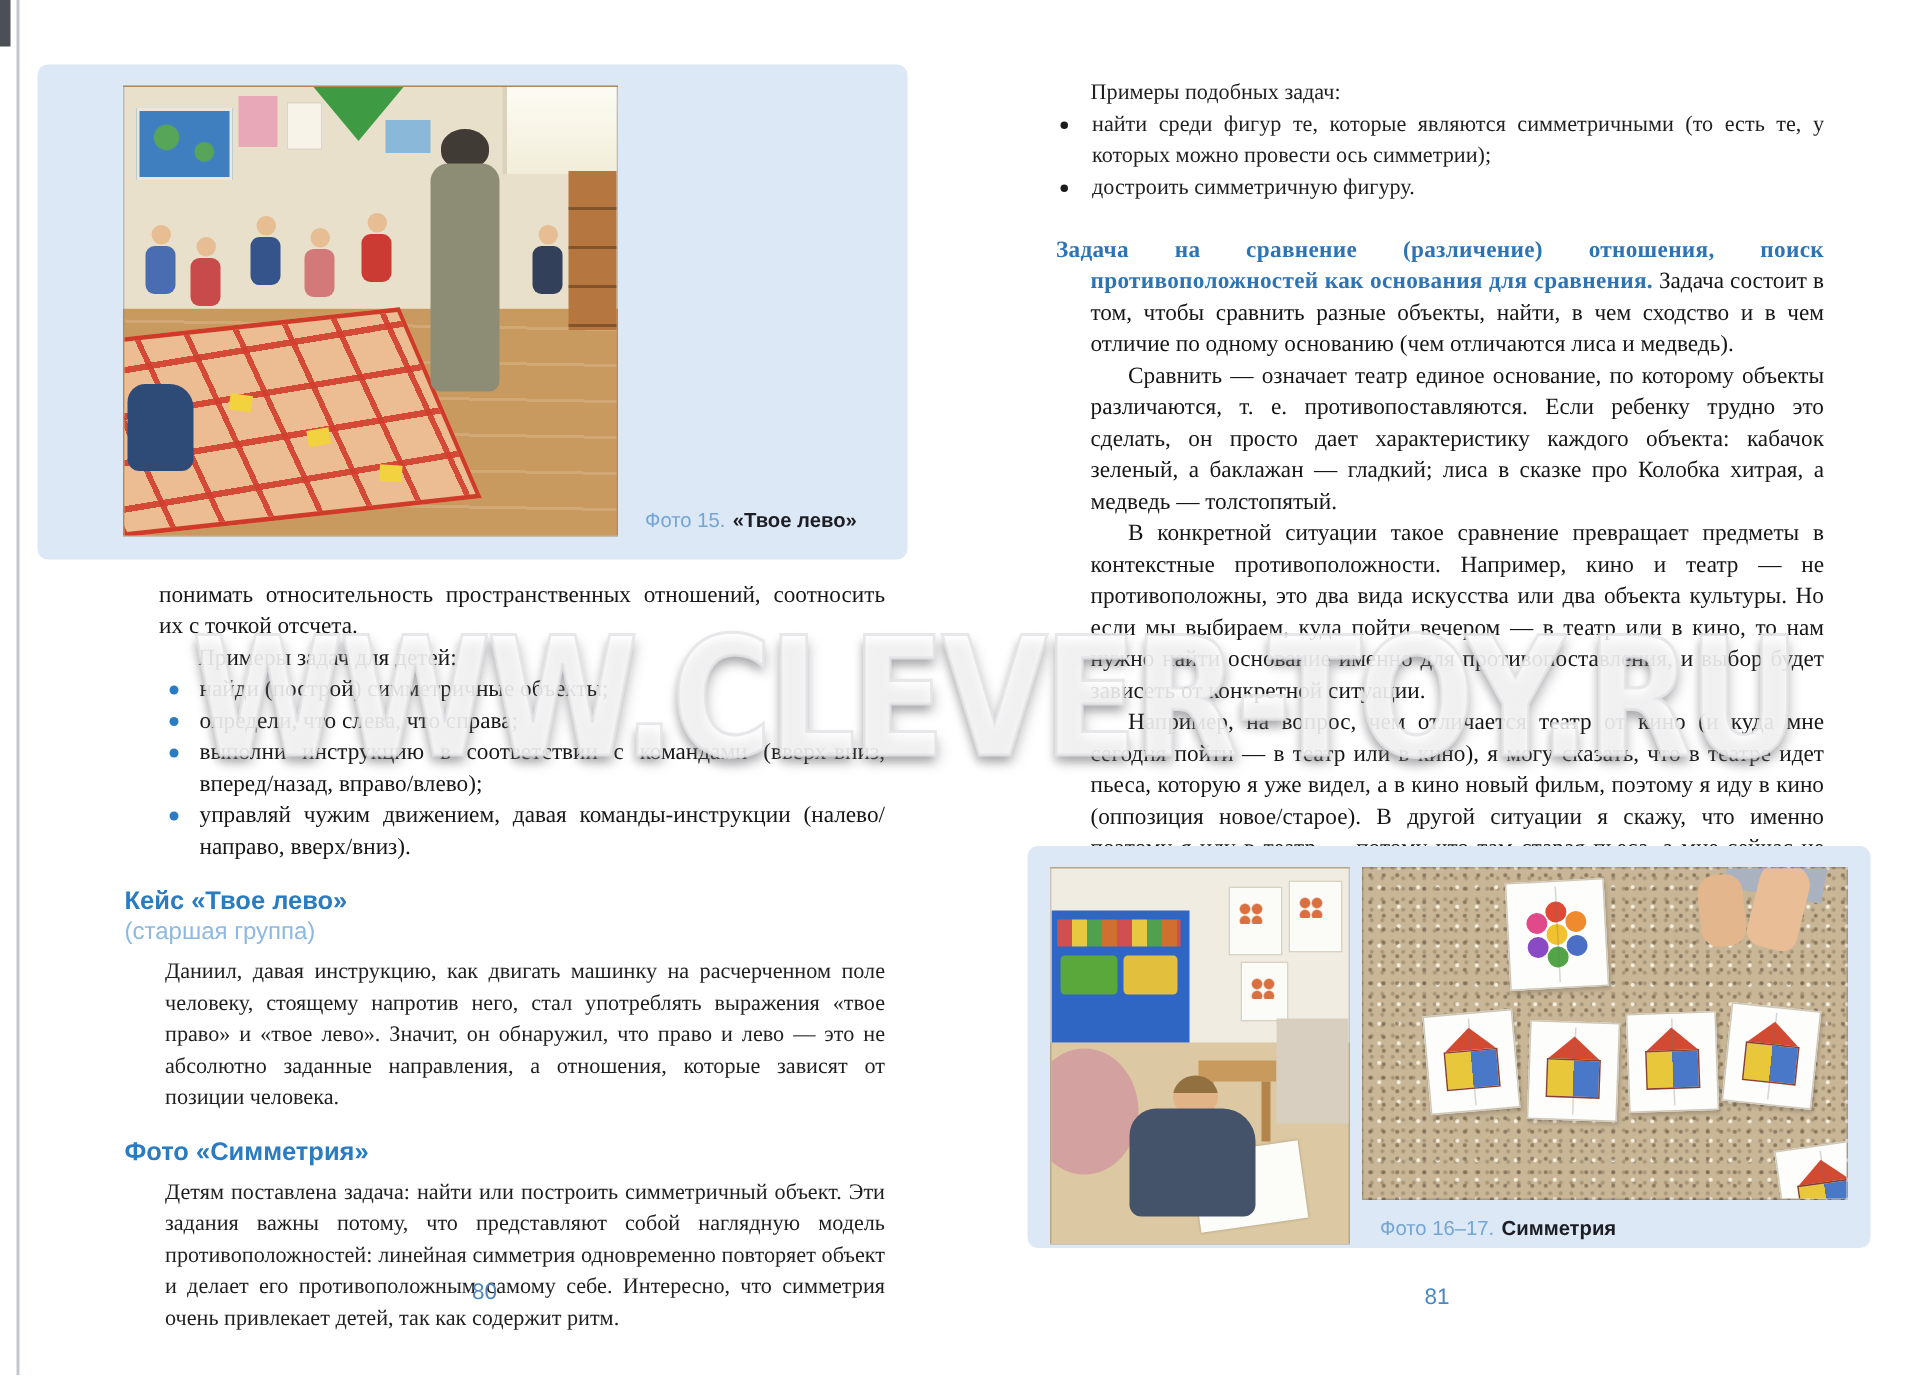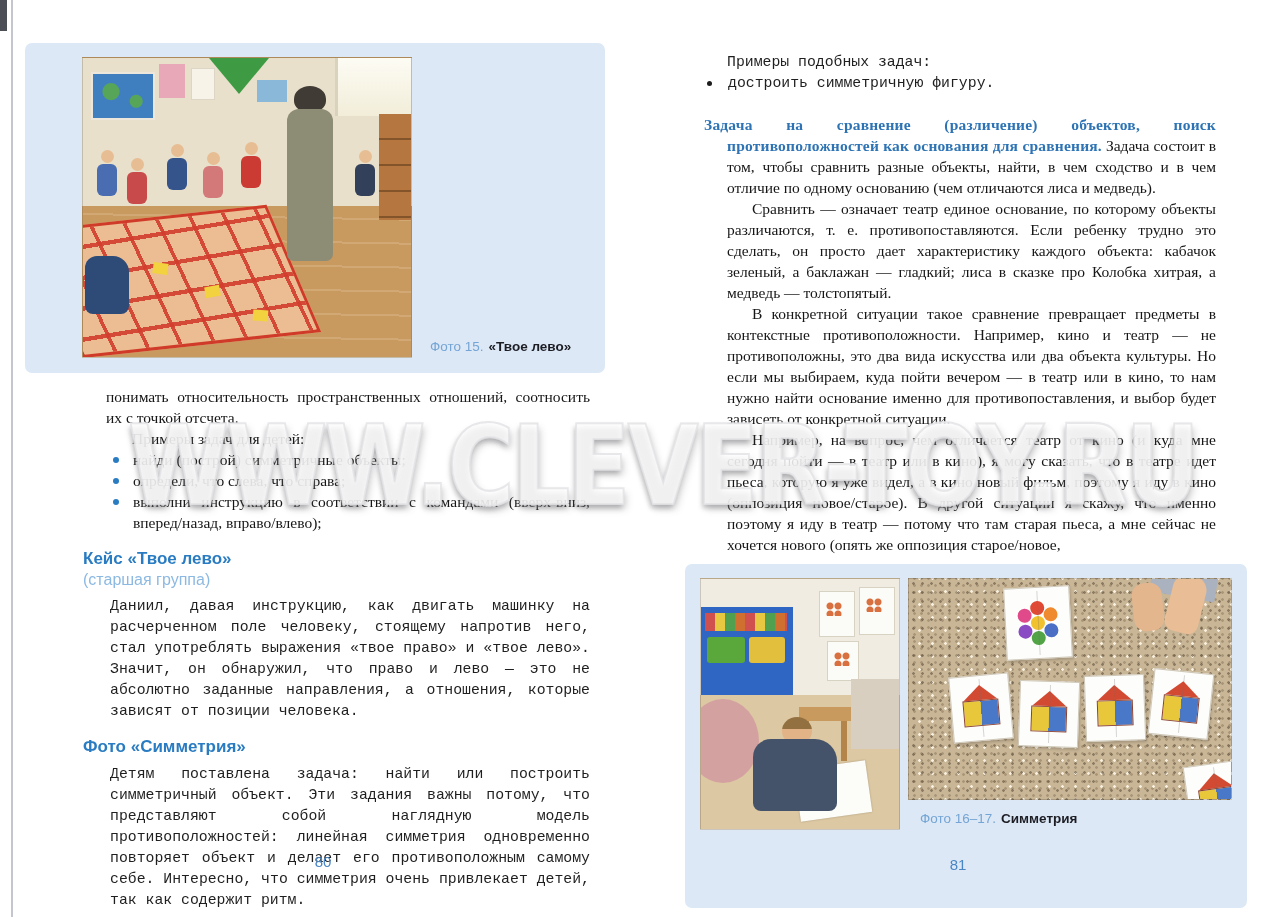--- a/index.html
+++ b/index.html
@@ -6,21 +6,21 @@
   .canvas{position:relative;width:1280px;height:917px;background:#fff;overflow:hidden;
           font-family:"Liberation Serif",serif;color:#161616;}
 
   
   .edge-notch{position:absolute;left:0;top:0;width:7px;height:31px;background:#4c4f55;}
   .edge-line{position:absolute;left:11px;top:0;width:2px;height:917px;background:#c3c7cd;}
 
   
   .photo-box{position:absolute;background:#dce8f6;border-radius:7px;}
   .box-left{left:25px;top:43px;width:580px;height:330px;}
-  .box-right{left:685px;top:564px;width:562px;height:344px;}
+  .box-right{left:685px;top:564px;width:562px;height:268px;}
   .photo{position:absolute;overflow:hidden;border:1px solid rgba(0,0,0,0.16);box-sizing:border-box;}
 
   .caption{position:absolute;font-family:"Liberation Sans",sans-serif;font-size:13.5px;white-space:nowrap;}
   .cap-label{color:#74a5d4;}
   .cap-title{color:#1d1d24;font-weight:bold;margin-left:5px;}
   .cap-15{left:405px;top:296px;}
   .cap-1617{left:235px;top:247px;}
 
   
   .p15{left:57px;top:14px;width:330px;height:301px;background:linear-gradient(#e9e0cc 0 148px,#cfa269 148px 300px);}
@@ -114,21 +114,21 @@
   .h5{left:278px;top:184px;transform:rotate(-8deg);}
   .roof{position:static;display:block;width:0;height:0;margin:9px auto 0;
     border-left:17px solid transparent;border-right:17px solid transparent;border-bottom:15px solid #d34a32;}
   .hbase{position:static;display:block;width:34px;height:24px;margin:0 auto;
     background:linear-gradient(90deg,#e8c83a 0 50%,#4a78c8 50% 100%);border:1px solid #8a4030;}
 
   
   .lp-text{position:absolute;left:83px;top:386px;width:507px;}
   .rp-text{position:absolute;left:704px;top:52px;width:512px;}
   .serif{font-family:"Liberation Serif",serif;font-size:15.5px;line-height:21px;text-align:justify;color:#161616;}
-  .sans{font-family:Liberation Mono, monospace;font-size:14.8px;line-height:21px;color:#1f1f1f;}
+  .sans{font-family:Liberation Serif, serif;font-size:14.8px;line-height:21px;color:#1f1f1f;}
   .indent-col{margin:0 0 0 23px;}
   p{margin:0;}
   .examples{margin-left:23px;text-indent:26px;}
   .examples-r{margin-left:23px;}
   ul.bullets{list-style:none;margin:0;padding:0;}
   ul.blue-bullets{margin-left:23px;}
   ul.bullets li{position:relative;text-align:justify;}
   ul.blue-bullets li{padding-left:27px;}
   ul.blue-bullets li::before{content:"";position:absolute;left:7px;top:8px;width:6px;height:6px;border-radius:50%;background:#2a7cc2;}
   ul.dark-bullets li{padding-left:24px;}
@@ -211,37 +211,39 @@
     </div>
   </section>
 
   <section class="lp-text">
     <p class="serif indent-col">понимать относительность пространственных отношений, соотносить их с точкой отсчета.</p>
     <p class="serif examples">Примеры задач для детей:</p>
     <ul class="bullets blue-bullets serif">
       <li>найди (построй) симметричные объекты;</li>
       <li>определи, что слева, что справа;</li>
       <li>выполни инструкцию в соответствии с командами (вверх-вниз, вперед/назад, вправо/влево);</li>
+      <li>управляй чужим движением, давая команды-инструкции (налево/направо, вверх/вниз).</li>
     </ul>
     <h3 class="case-title">Кейс «Твое лево»</h3>
     <div class="case-sub">(старшая группа)</div>
     <p class="sans case-text">Даниил, давая инструкцию, как двигать машинку на расчерченном поле человеку, стоящему напротив него, стал употреблять выражения «твое право» и «твое лево». Значит, он обнаружил, что право и лево — это не абсолютно заданные направления, а отношения, которые зависят от позиции человека.</p>
     <h3 class="case-title t2">Фото «Симметрия»</h3>
     <p class="sans case-text">Детям поставлена задача: найти или построить симметричный объект. Эти задания важны потому, что представляют собой наглядную модель противоположностей: линейная симметрия одновременно повторяет объект и делает его противоположным самому себе. Интересно, что симметрия очень привлекает детей, так как содержит ритм.</p>
   </section>
 
   <div class="pagenum pn-left">80</div>
 
   <section class="rp-text">
     <p class="sans examples-r">Примеры подобных задач:</p>
     <ul class="bullets dark-bullets sans">
+      <li>найти среди фигур те, которые являются симметричными (то есть те, у которых можно провести ось симметрии);</li>
       <li>достроить симметричную фигуру.</li>
     </ul>
     <p class="serif task">
-      <span class="task-lead">Задача на сравнение (различение) объектов, поиск противоположностей как основания для сравнения.</span>
+      <span class="task-lead">Задача на сравнение (различение) отношения, поиск противоположностей как основания для сравнения.</span>
       <span>Задача состоит в том, чтобы сравнить разные объекты, найти, в чем сходство и в чем отличие по одному основанию (чем отличаются лиса и медведь).</span>
     </p>
     <p class="serif rp-par">Сравнить — означает театр единое основание, по которому объекты различаются, т. е. противопоставляются. Если ребенку трудно это сделать, он просто дает характеристику каждого объекта: кабачок зеленый, а баклажан — гладкий; лиса в сказке про Колобка хитрая, а медведь — толстопятый.</p>
     <p class="serif rp-par">В конкретной ситуации такое сравнение превращает предметы в контекстные противоположности. Например, кино и театр — не противоположны, это два вида искусства или два объекта культуры. Но если мы выбираем, куда пойти вечером — в театр или в кино, то нам нужно найти основание именно для противопоставления, и выбор будет зависеть от конкретной ситуации.</p>
     <p class="serif rp-par">Например, на вопрос, чем отличается театр от кино (и куда мне сегодня пойти — в театр или в кино), я могу сказать, что в театре идет пьеса, которую я уже видел, а в кино новый фильм, поэтому я иду в кино (оппозиция новое/старое). В другой ситуации я скажу, что именно поэтому я иду в театр — потому что там старая пьеса, а мне сейчас не хочется нового (опять же оппозиция старое/новое,</p>
   </section>
 
   <section class="photo-box box-right">
     <div class="photo p16">
       <div class="p16-cab"></div>

